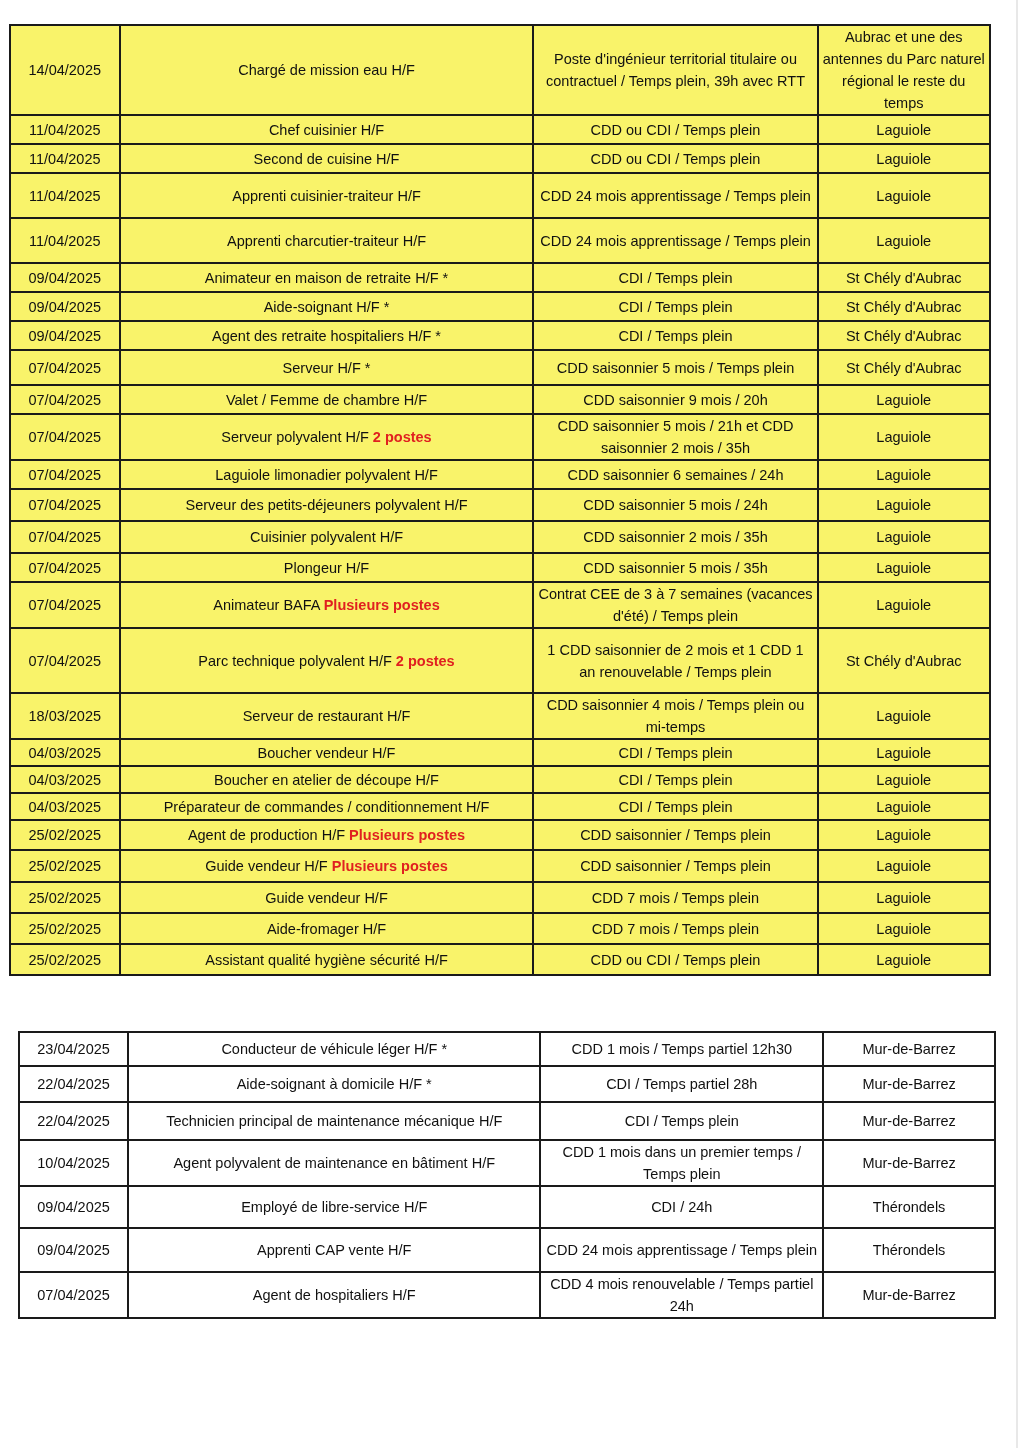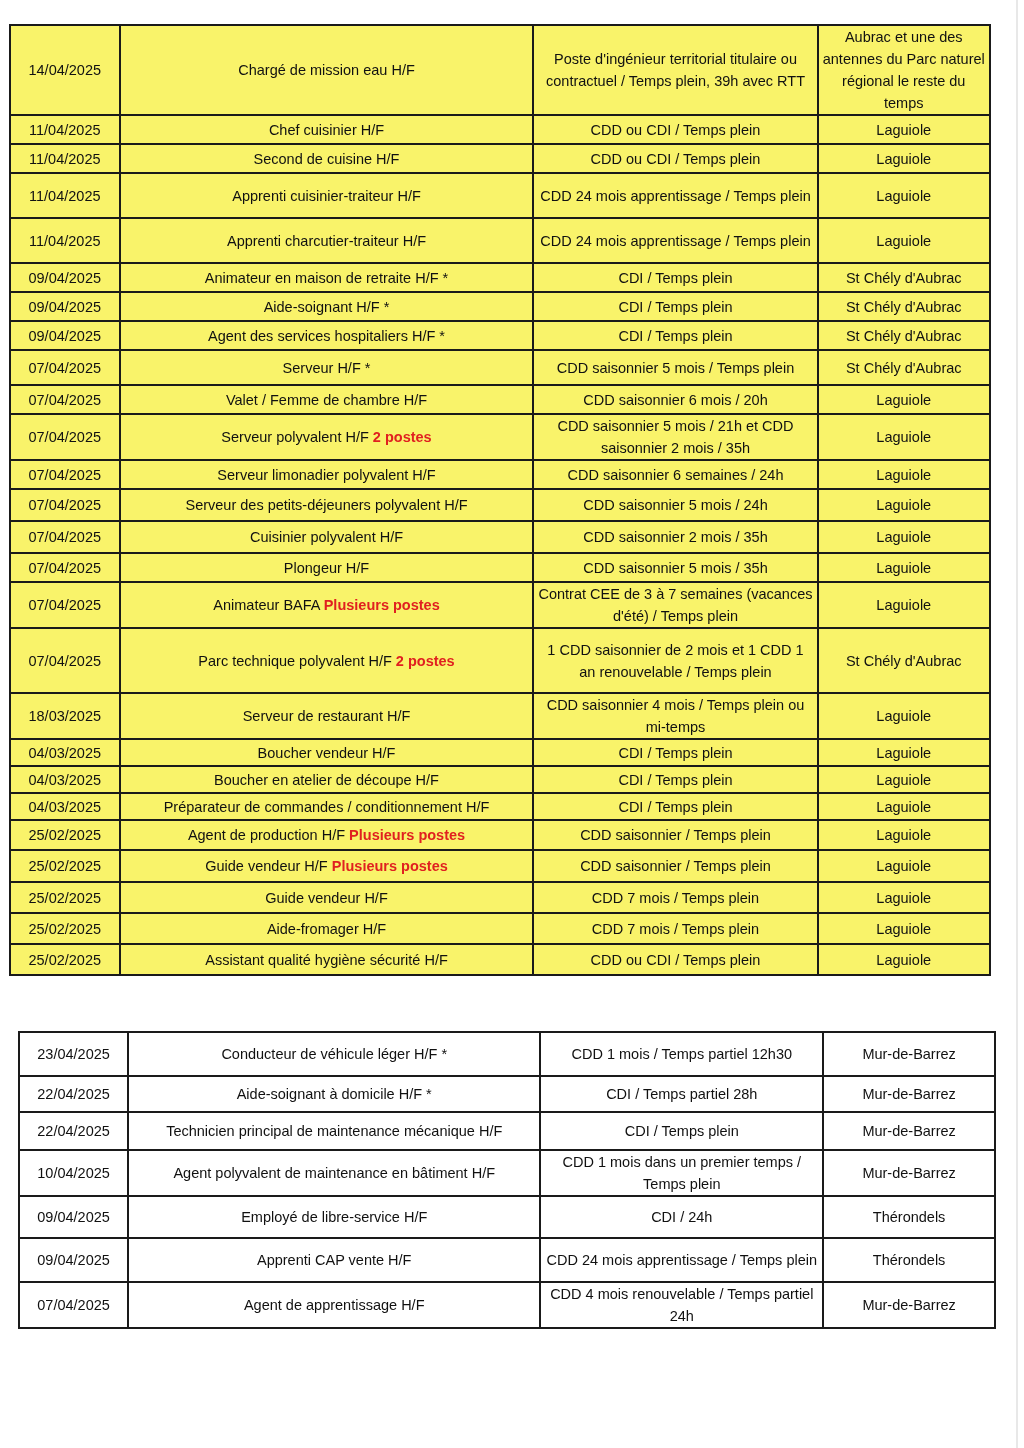--- a/index.html
+++ b/index.html
@@ -70,45 +70,45 @@
         <td style="font-weight: normal;">St Chély d'Aubrac</td>
       </tr>
       <tr style="height: 29px;">
         <td>09/04/2025</td>
         <td><span>Aide-soignant H/F *</span><span class="hl"></span></td>
         <td>CDI / Temps plein</td>
         <td style="font-weight: normal;">St Chély d'Aubrac</td>
       </tr>
       <tr style="height: 29px;">
         <td>09/04/2025</td>
-        <td><span>Agent des services hospitaliers H/F *</span><span class="hl"></span></td>
+        <td><span>Agent des retraite hospitaliers H/F *</span><span class="hl"></span></td>
         <td>CDI / Temps plein</td>
         <td style="font-weight: normal;">St Chély d'Aubrac</td>
       </tr>
       <tr style="height: 35px;">
         <td>07/04/2025</td>
         <td><span>Serveur H/F *</span><span class="hl"></span></td>
         <td>CDD saisonnier 5 mois / Temps plein</td>
         <td style="font-weight: normal;">St Chély d'Aubrac</td>
       </tr>
       <tr style="height: 29px;">
         <td>07/04/2025</td>
         <td><span>Valet / Femme de chambre H/F</span><span class="hl"></span></td>
-        <td>CDD saisonnier 6 mois / 20h</td>
+        <td>CDD saisonnier 9 mois / 20h</td>
         <td style="font-weight: normal;">Laguiole</td>
       </tr>
       <tr style="height: 36px;">
         <td>07/04/2025</td>
         <td><span>Serveur polyvalent H/F </span><span class="hl">2 postes</span></td>
         <td>CDD saisonnier 5 mois / 21h et CDD saisonnier 2 mois / 35h</td>
         <td style="font-weight: normal;">Laguiole</td>
       </tr>
       <tr style="height: 29px;">
         <td>07/04/2025</td>
-        <td><span>Serveur limonadier polyvalent H/F</span><span class="hl"></span></td>
+        <td><span>Laguiole limonadier polyvalent H/F</span><span class="hl"></span></td>
         <td>CDD saisonnier 6 semaines / 24h</td>
         <td style="font-weight: normal;">Laguiole</td>
       </tr>
       <tr style="height: 32px;">
         <td>07/04/2025</td>
         <td><span>Serveur des petits-déjeuners polyvalent H/F</span><span class="hl"></span></td>
         <td>CDD saisonnier 5 mois / 24h</td>
         <td style="font-weight: normal;">Laguiole</td>
       </tr>
       <tr style="height: 32px;">
@@ -193,21 +193,21 @@
 </table>
 
 <table id="t2">
   <colgroup>
       <col class="c1">
       <col class="c2">
       <col class="c3">
       <col class="c4">
     </colgroup>
   <tbody id="t2body">
-  <tr style="height: 44px;">
+  <tr style="height: 34px;">
         <td>23/04/2025</td>
         <td><span>Conducteur de véhicule léger H/F *</span></td>
         <td>CDD 1 mois / Temps partiel 12h30</td>
         <td>Mur-de-Barrez</td>
       </tr>
       <tr style="height: 36px;">
         <td>22/04/2025</td>
         <td><span>Aide-soignant à domicile H/F *</span></td>
         <td>CDI / Temps partiel 28h</td>
         <td>Mur-de-Barrez</td>
@@ -231,18 +231,18 @@
         <td>Thérondels</td>
       </tr>
       <tr style="height: 44px;">
         <td>09/04/2025</td>
         <td><span>Apprenti CAP vente H/F</span></td>
         <td>CDD 24 mois apprentissage / Temps plein</td>
         <td>Thérondels</td>
       </tr>
       <tr style="height: 44px;">
         <td>07/04/2025</td>
-        <td><span>Agent de apprentissage H/F</span></td>
+        <td><span>Agent de hospitaliers H/F</span></td>
         <td>CDD 4 mois renouvelable / Temps partiel 24h</td>
         <td>Mur-de-Barrez</td>
       </tr>
     </tbody>
 </table>
 
 </body></html>

